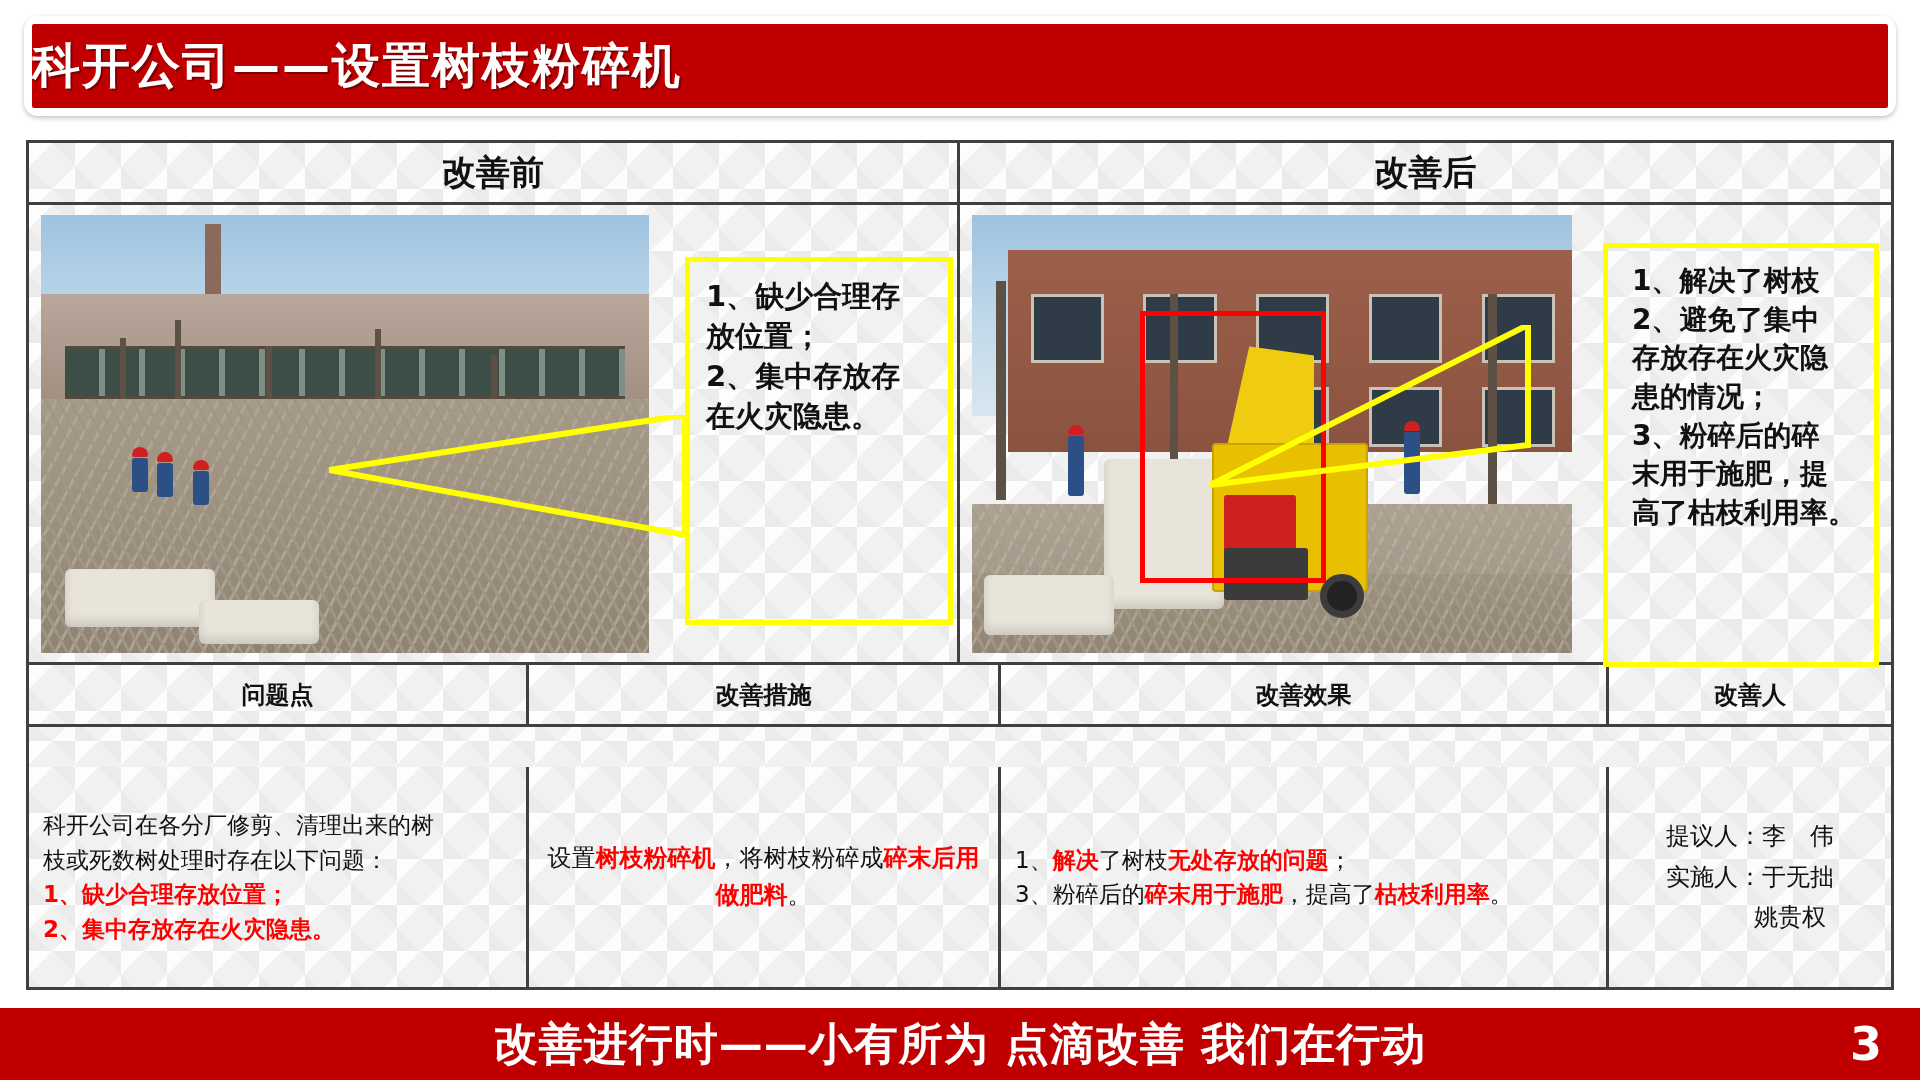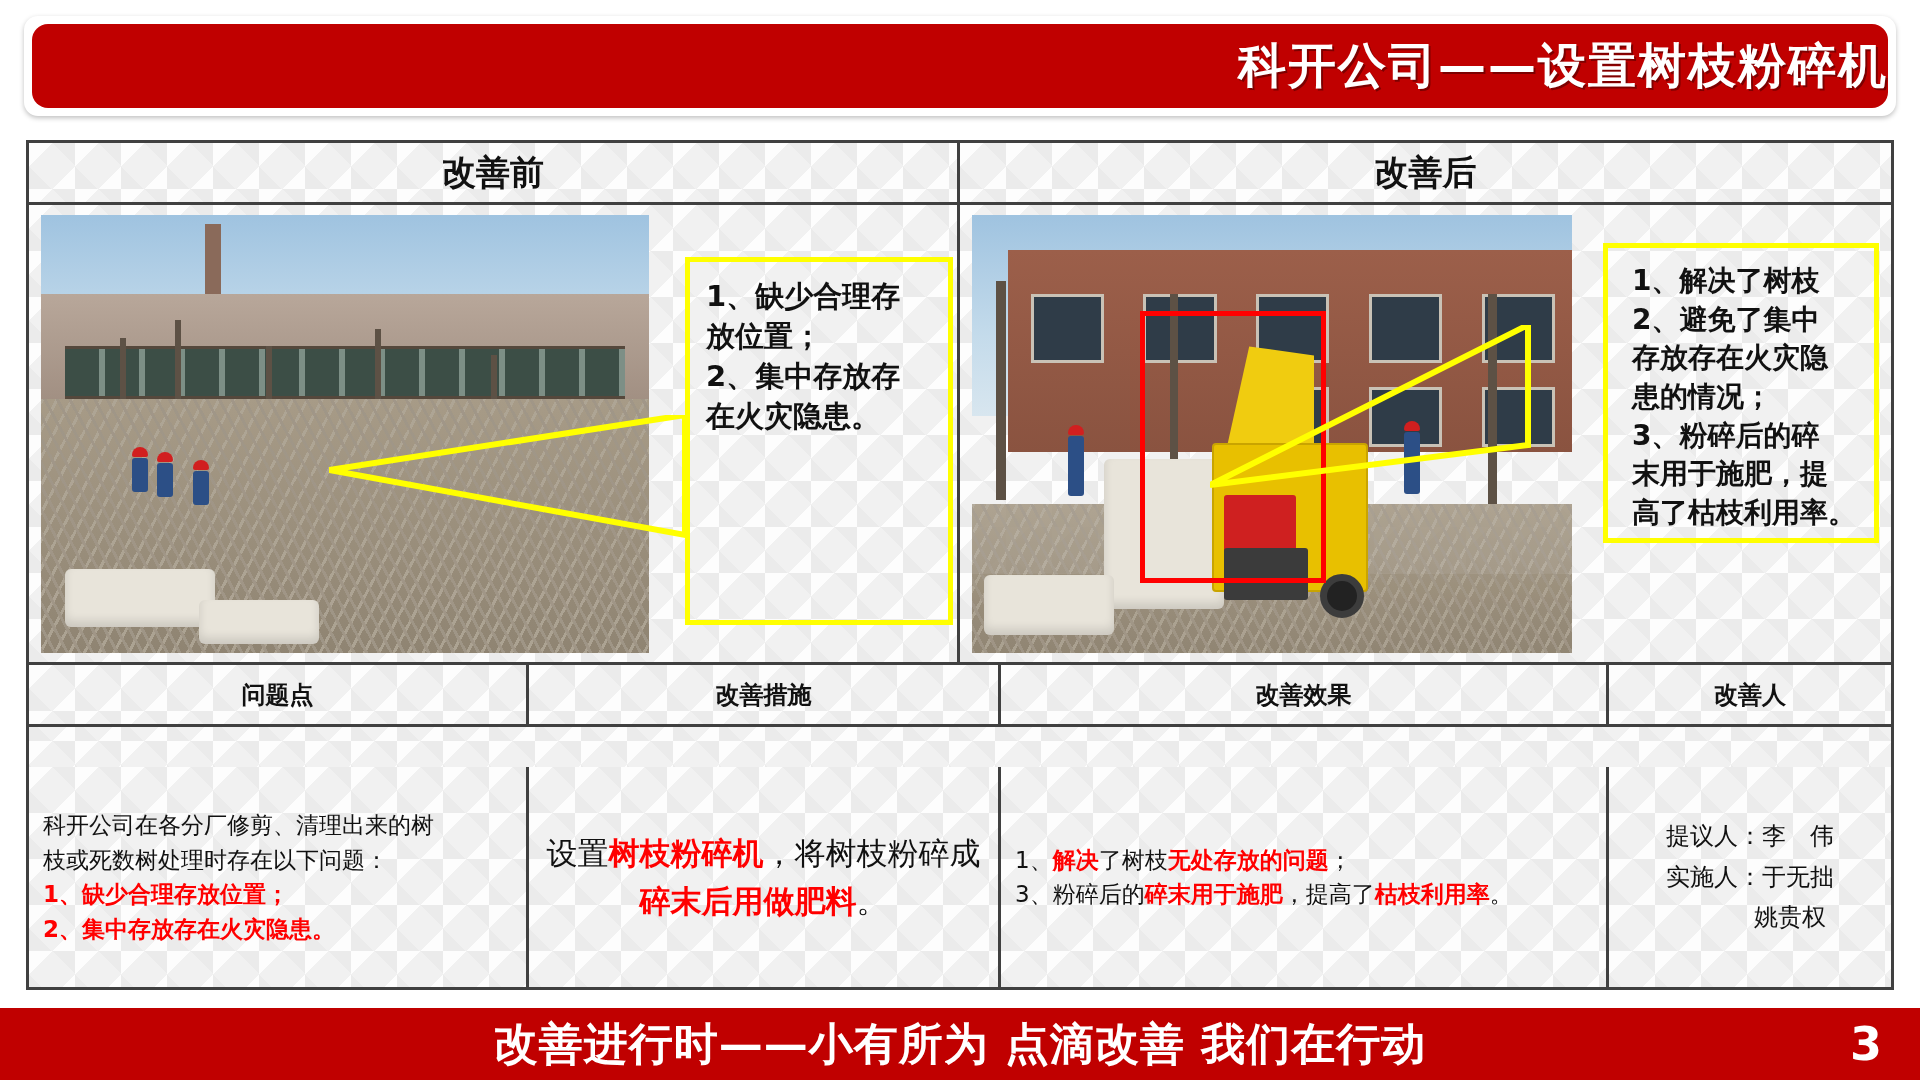--- a/index.html
+++ b/index.html
@@ -23,22 +23,22 @@
     left: 24px; top: 16px;
     width: 1872px; height: 100px;
     background: #ffffff;
     border-radius: 14px;
     box-shadow: 0 2px 5px rgba(0,0,0,0.25);
     padding: 8px;
   }
   .title-bar {
     width: 100%; height: 100%;
     background: #c00000;
-    border-radius: 16px;
-    display: flex; align-items: center; justify-content: flex-end;
+    border-radius: 2px;
+    display: flex; align-items: center; justify-content: flex-start;
   }
   .title-text {
     color: #ffffff;
     font-size: 48px;
     font-weight: bold;
     letter-spacing: 2px;
     text-shadow: 2px 2px 0 rgba(0,0,0,0.35);
     font-family: "DejaVu Sans", sans-serif;
   }
 
@@ -195,21 +195,21 @@
     font-family: "DejaVu Sans", sans-serif;
   }
   .callout.before {
     position: absolute;
     left: 656px; top: 52px;
     width: 268px; height: 368px;
   }
   .callout.after {
     position: absolute;
     right: 12px; top: 38px;
-    width: 276px; height: 300px;
+    width: 276px; height: 424px;
     font-size: 28px;
     padding-left: 24px;
   }
   .leader {
     position: absolute;
     pointer-events: none;
   }
 
   
   .col-hdr-row {
@@ -237,21 +237,21 @@
     line-height: 1.5;
     color: #111;
     font-family: "DejaVu Sans", sans-serif;
     display: flex;
     flex-direction: column;
     justify-content: center;
   }
   .body-cell:last-child { border-right: none; }
   .red { color: #ff0000; font-weight: bold; }
 
-  .measure-text { text-align: center; font-size: 31px; line-height: 1.55; }
+  .measure-text { text-align: center; font-size: 24px; line-height: 1.55; }
 
   .person-line { text-align: center; font-size: 24px; line-height: 1.7; }
 
   
   .footer {
     position: absolute;
     left: 0; bottom: 0;
     width: 1920px; height: 72px;
     background: #c00000;
     display: flex; align-items: center; justify-content: center;

